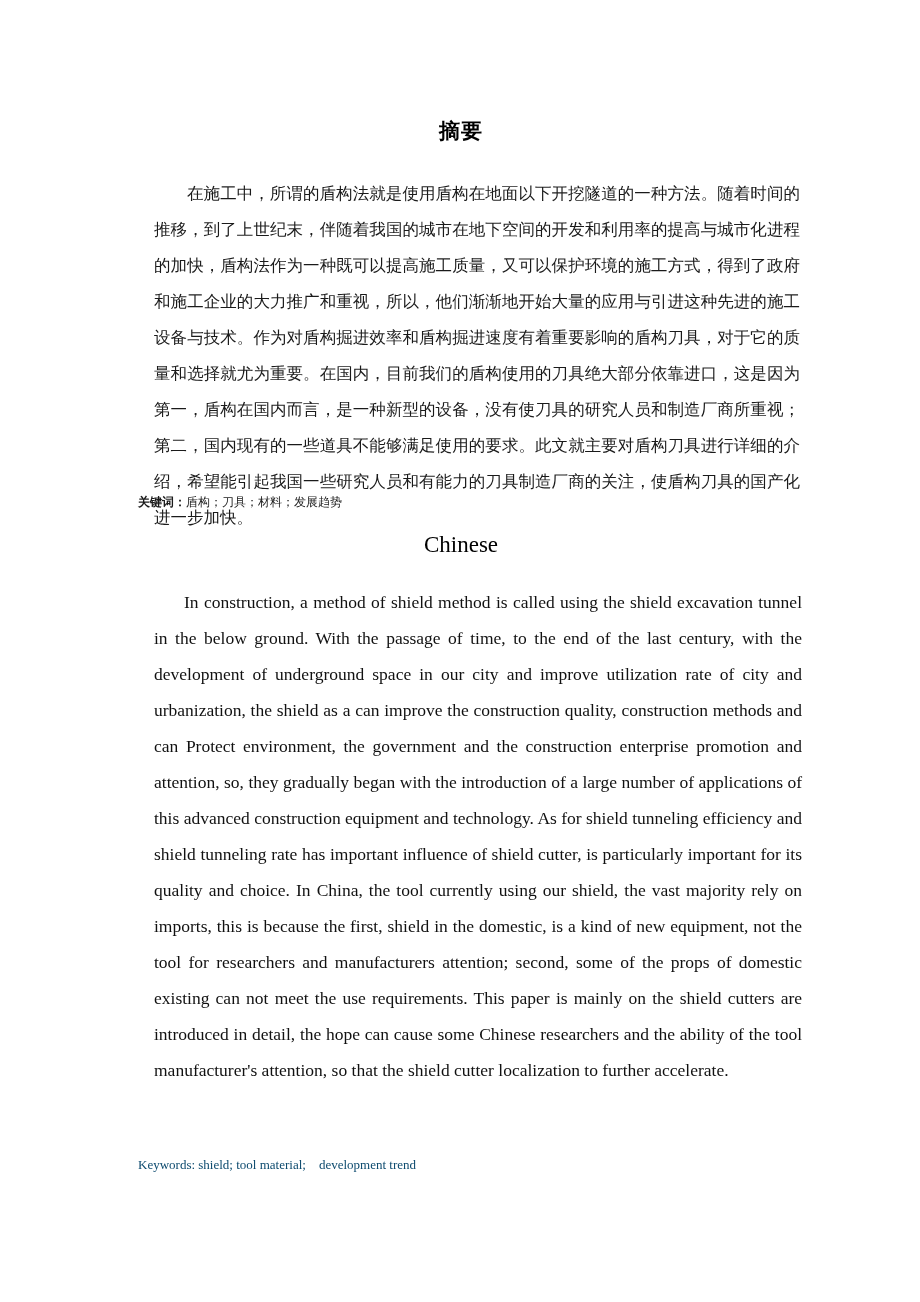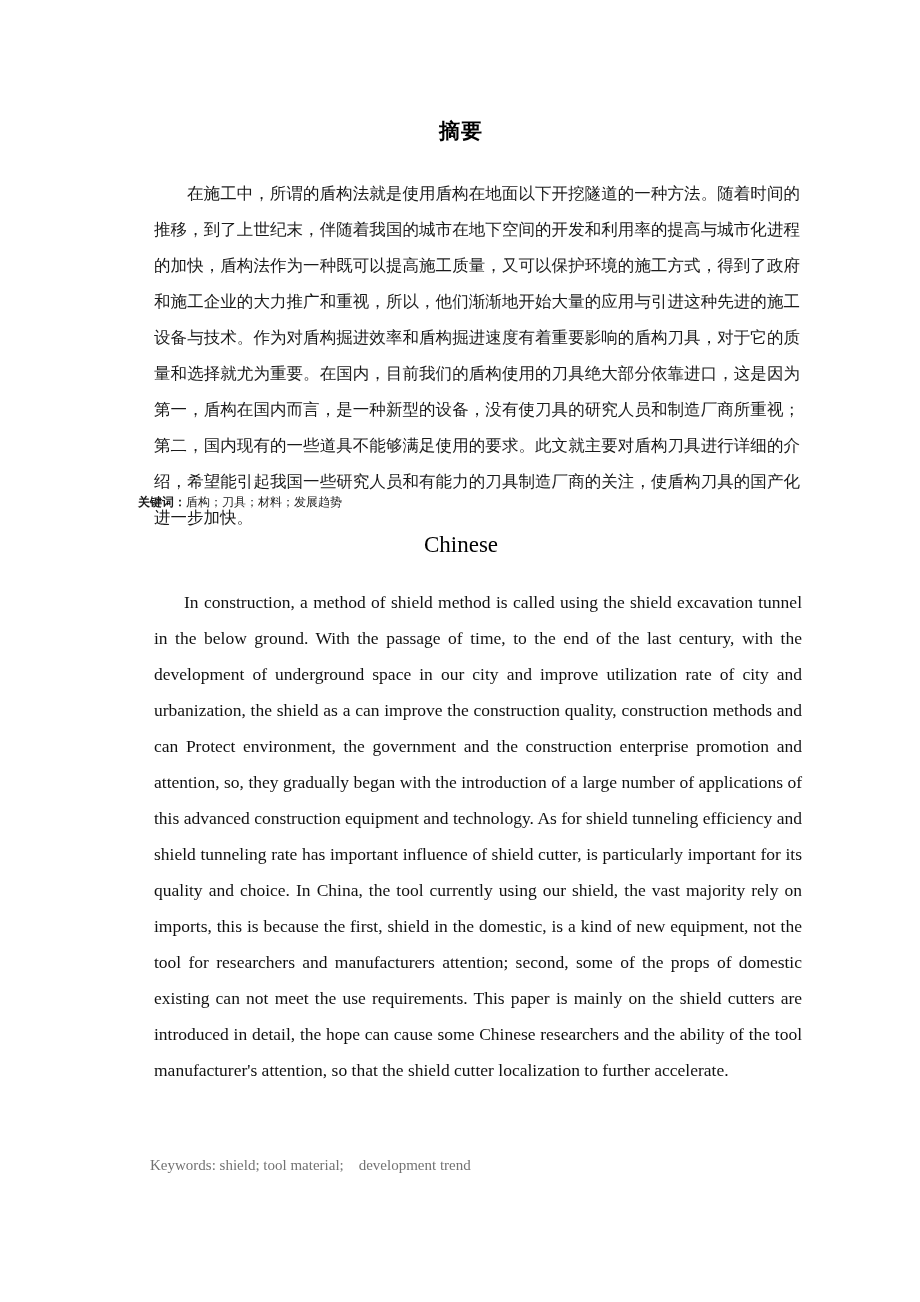--- a/index.html
+++ b/index.html
@@ -108,29 +108,29 @@
     font-size: 17.5px;
     line-height: 36px;
     text-align: justify;
     text-indent: 30px;
     color: #111111;
     hyphens: none;
   }
 
   .keywords-en {
     position: absolute;
-    left: 12px;
+    left: 0;
     top: 1150px;
     width: 646px;
     margin: 0;
     padding: 0;
     font-family: "Liberation Serif", "DejaVu Serif", serif;
-    font-size: 15px;
+    font-size: 13px;
     line-height: 30px;
-    color: #737373;
+    color: #0c4a6e;
     white-space: pre;
   }
 </style>
 </head>
 <body>
 
 <div class="page">
   <div class="content">
 
     <h1 class="heading-cn">摘要</h1>

